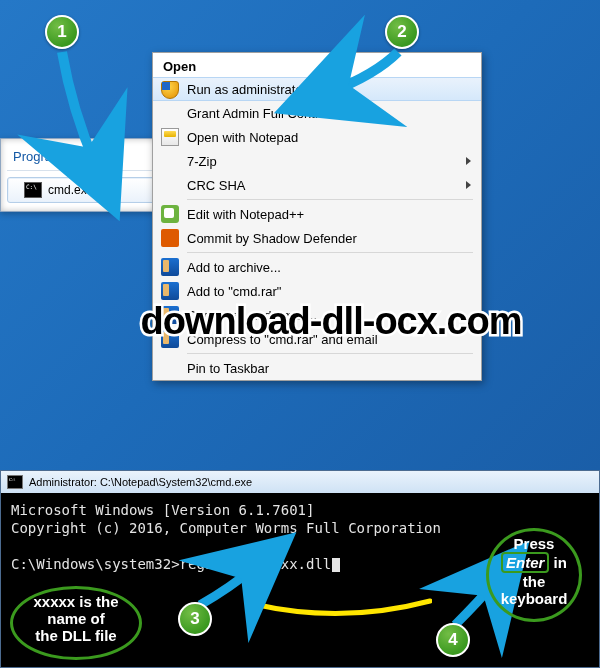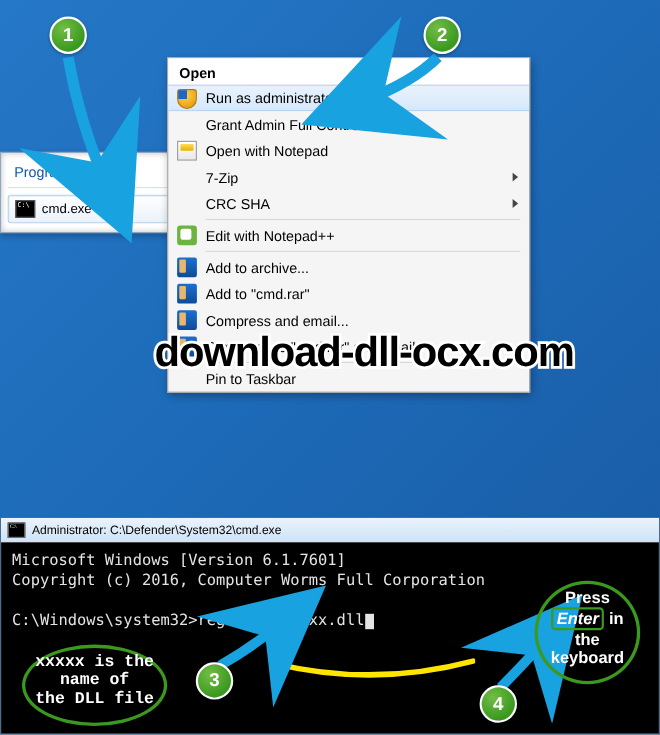--- a/index.html
+++ b/index.html
@@ -1,20 +1,20 @@
 <!DOCTYPE html>
 <html><head>
 <meta charset="utf-8">
 <style>
   * { box-sizing: border-box; margin: 0; padding: 0; }
   body { font-family: "Segoe UI", Tahoma, sans-serif; width: 600px; height: 668px; overflow: hidden; position: relative; }
   .top-area { position: relative; width: 100%; height: 470px; background: linear-gradient(135deg, #2578c7 0%, #1d6bb9 50%, #1a5ea8 100%); overflow: hidden; }
   .start-panel { position: absolute; left: 0; top: 138px; width: 250px; background: #fff; border: 1px solid #8fa6c1; border-top-right-radius: 6px; border-bottom-right-radius: 6px; padding: 8px 8px 8px 6px; box-shadow: 0 0 6px rgba(0,0,0,0.25) inset, 0 2px 6px rgba(0,0,0,0.25);}
   .programs-label { font-size: 13px; color: #1358a5; padding: 2px 6px 6px 6px; border-bottom: 1px solid #d7e1ec; }
-  .cmd-item { display: flex; align-items: center; gap: 6px; background: linear-gradient(#fff, #eaf2fb); border: 1px solid #b5cee8; border-radius: 3px; padding: 4px 6px; margin-top: 6px; box-shadow: inset 0 0 0 1px #e7f1fb; }
+  .cmd-item { display: flex; align-items: center; gap: 6px; background: linear-gradient(#fff, #eaf2fb); border: 1px solid #b5cee8; border-radius: 3px; padding: 4px 16px; margin-top: 6px; box-shadow: inset 0 0 0 1px #e7f1fb; }
   .cmd-icon { width: 18px; height: 16px; background: #000; border: 1px solid #5b5b5b; position: relative; }
   .cmd-icon::before { content: "C:\\"; color: #fff; font: 6px/6px Consolas, monospace; position: absolute; left: 1px; top: 1px; }
   .cmd-text { font-size: 12px; color: #000; }
   .context-menu { position: absolute; left: 152px; top: 52px; width: 330px; background: #f5f5f5; border: 1px solid #a0a0a0; box-shadow: 2px 3px 8px rgba(0,0,0,0.35); font-size: 13px; color: #000; }
   .cm-header { background: #fff; border-bottom: 1px solid #e0e0e0; padding: 6px 10px 3px 10px; font-weight: bold; }
   .cm-item { display: flex; align-items: center; padding: 2px 10px 2px 34px; height: 24px; position: relative; }
   .cm-item.highlight { background: linear-gradient(#e9f2fc, #d5e8fb); border-top: 1px solid #b8d6f4; border-bottom: 1px solid #b8d6f4; margin-top:-1px;}
   .cm-sep { height: 1px; background: #d7d7d7; margin: 2px 8px 2px 34px; }
   .cm-icon { position: absolute; left: 8px; top: 3px; width: 18px; height: 18px; }
   .cm-sub::after { content: ""; position: absolute; right: 10px; top: 8px; border-left: 5px solid #444; border-top: 4px solid transparent; border-bottom: 4px solid transparent; }
@@ -29,21 +29,21 @@
   .cmd-window { position: absolute; left: 0; top: 470px; width: 100%; height: 198px; border: 1px solid #4c6b90; }
   .cmd-titlebar { height: 22px; background: linear-gradient(#eaf3fc, #cfe2f5); display: flex; align-items: center; gap: 6px; padding: 0 6px; font-size: 11px; color: #000; }
   .cmd-mini-icon { width: 16px; height: 14px; background: #000; border: 1px solid #777; position: relative; }
   .cmd-mini-icon::before { content: "C:\\"; position: absolute; font: 5px/5px Consolas; color:#fff; left:1px; top:1px; }
   .cmd-body { background: #000; color: #e4e4e4; font: 14px/18px Consolas, "Lucida Console", monospace; padding: 8px 10px; height: calc(100% - 22px); position: relative; white-space: pre; }
   .cmd-body .cursor { display:inline-block; width:8px; height:14px; background:#e4e4e4; vertical-align:text-bottom; margin-left:1px;}
   .yellow-underline { position:absolute; left:195px; top:86px; width:185px; height:22px; }
   .yellow-underline svg { width:100%; height:100%; }
   
   .annotation { position: absolute; border: 3px solid #3b9a1e; border-radius: 50%; color: #fff; font: bold 15px/17px Arial; text-align: center; display:flex; align-items:flex-start; justify-content:center; padding:4px; z-index:30; }
-  .annot-left { left: 20px; bottom: 8px; width: 132px; height: 74px; font-family: Liberation Mono, monospace; }
+  .annot-left { left: 10px; bottom: 8px; width: 132px; height: 74px; }
   .annot-right { right: 18px; bottom: 46px; width: 96px; height: 94px; }
   .enter-box { display:inline-block; border:2px solid #3b9a1e; border-radius:4px; padding:0 3px;font-style:italic; }
   .badge3 { left: 178px; top: 602px; }
   .badge4 { left: 436px; top: 623px; }
   
   .shield { background: radial-gradient(circle at 40% 30%, #ffd54a, #e38f00); border-radius: 3px 3px 50% 50%; border: 1px solid #b37400;}
   .shield::after { content:""; position:absolute; left:0; top:0; width:50%; height:50%; background:#1f66c8;}
   .notepad { background:linear-gradient(#fff,#e8e8e8); border:1px solid #999;}
   .notepad::before { content:""; position:absolute; left:2px; top:2px; right:2px; height:6px; background:linear-gradient(#ffda55,#e6b200); border-radius:1px;}
   .npp { background:#6db33f; border-radius:3px;}
@@ -83,20 +83,24 @@
           <span>7-Zip</span>
         </div>
         <div class="cm-item cm-sub">
           <span>CRC SHA</span>
         </div>
         <div class="cm-sep"></div>
         <div class="cm-item">
           <span class="cm-icon npp"></span>
           <span>Edit with Notepad++</span>
         </div>
+        <div class="cm-item">
+          <span class="cm-icon sd"></span>
+          <span>Commit by Shadow Defender</span>
+        </div>
         <div class="cm-sep"></div>
         <div class="cm-item">
           <span class="cm-icon rarbook"></span>
           <span>Add to archive...</span>
         </div>
         <div class="cm-item">
           <span class="cm-icon rarbook"></span>
           <span>Add to "cmd.rar"</span>
         </div>
         <div class="cm-item">
@@ -126,21 +130,21 @@
     <path d="M62,52 Q72,110 96,166" stroke="#18a2e0" stroke-width="10" fill="none" marker-end="url(#ahead)"></path>
     <path d="M398,52 Q375,75 330,92" stroke="#18a2e0" stroke-width="10" fill="none" marker-end="url(#ahead)"></path>
   </svg>
 
   <div class="watermark">download-dll-ocx.com</div>
 </div>
 
 <div class="cmd-window">
   <div class="cmd-titlebar">
     <span class="cmd-mini-icon"></span>
-    <span>Administrator: C:\Defender\System32\cmd.exe</span>
+    <span>Administrator: C:\Notepad\System32\cmd.exe</span>
   </div>
   <div class="cmd-body"><span>Microsoft Windows [Version 6.1.7601]</span>
 <span>Copyright (c) 2016, Computer Worms Full Corporation</span>
 
 <span>C:\Windows\system32&gt;</span><span>regsvr32 xxxxx.dll</span><span class="cursor"></span>
     <div class="yellow-underline">
       <svg viewBox="0 0 185 22">
           <path d="M2 6 Q 92 28 183 4" stroke="#ffe600" stroke-width="5" fill="none" stroke-linecap="round"></path>
         </svg>
     </div>

